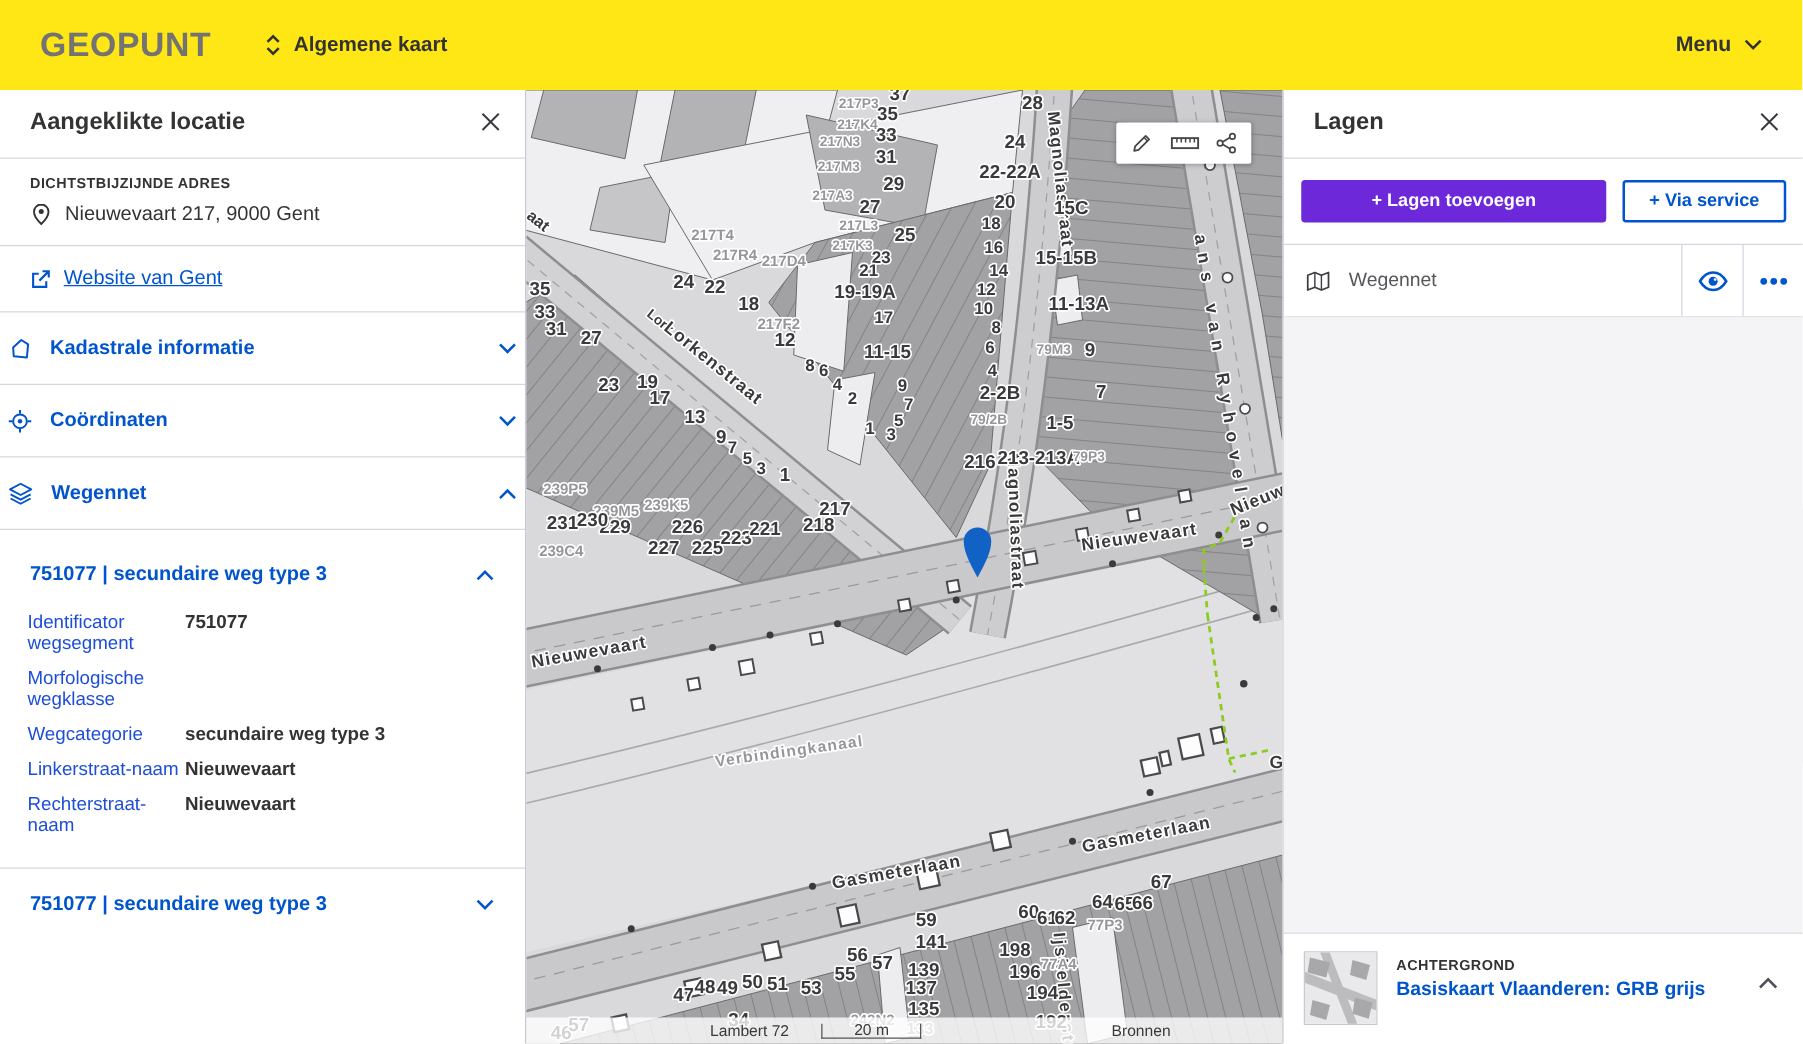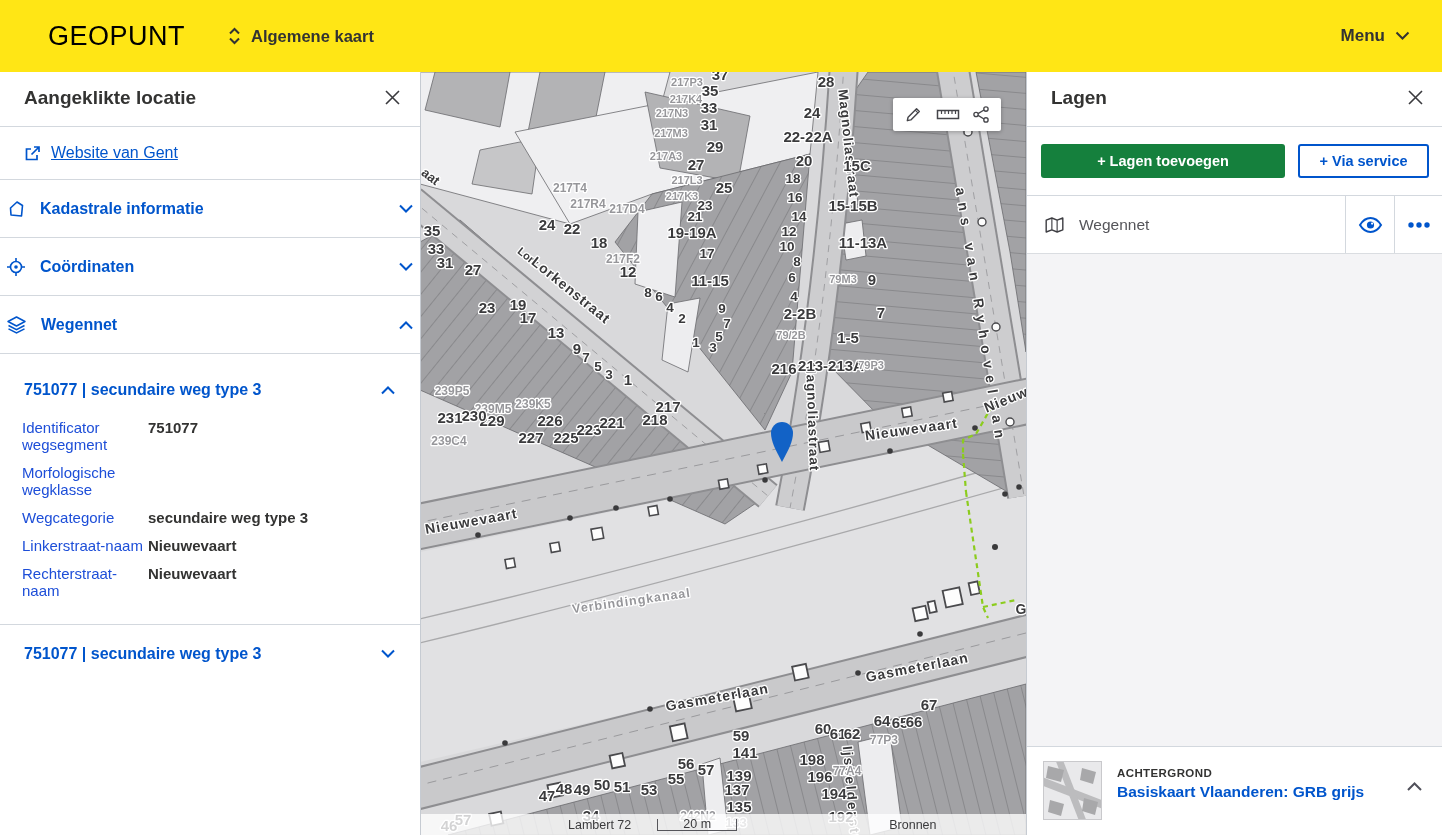--- a/index.html
+++ b/index.html
@@ -1,21 +1,21 @@
 <!DOCTYPE html>
 <html><head>
 <meta charset="utf-8">
 <style>
   html,body{margin:0;padding:0;}
   body{width:1442px;height:835px;position:relative;overflow:hidden;
        font-family:"Liberation Sans",sans-serif;background:#fff;color:#333332;}
   
   .topbar{position:absolute;left:0;top:0;width:100%;height:72px;background:#ffe615;
           display:flex;align-items:center;z-index:30;}
-  .logo{font-size:27px;font-weight:normal;letter-spacing:.5px;color:#000000;margin-left:48px;cursor:pointer;}
+  .logo{font-size:27px;font-weight:bold;letter-spacing:.5px;color:#737373;margin-left:32px;cursor:pointer;}
   .switcher{display:flex;align-items:center;gap:9px;margin-left:42px;font-size:16.5px;font-weight:600;cursor:pointer;}
   .menu{margin-left:auto;margin-right:32px;display:flex;align-items:center;gap:10px;font-size:17px;font-weight:600;cursor:pointer;}
   
   .panel{position:absolute;top:69px;bottom:0;background:#fff;z-index:20;display:flex;flex-direction:column;}
   .panel-hd{position:relative;height:57px;border-bottom:1px solid #d3d8de;display:flex;align-items:center;
             padding:0 24px;flex:none;}
   .panel-hd h1{font-size:19px;margin:0;font-weight:bold;color:#333332;}
   .close-btn{position:absolute;right:14px;top:14px;width:28px;height:28px;border:none;background:none;
              cursor:pointer;display:flex;align-items:center;justify-content:center;padding:0;}
   
@@ -52,21 +52,21 @@
             font-size:12.5px;line-height:11px;}
   .sb-src{margin-left:152px;cursor:pointer;}
   
   .map text{font-family:"Liberation Sans",sans-serif;font-weight:bold;paint-order:stroke;
             stroke:#ffffff;stroke-width:2.6px;stroke-linejoin:round;text-anchor:middle;}
   .ml-dark{fill:#3a3a3c;}
   .ml-gray{fill:#96969a;}
   
   .right{left:1026px;width:416px;border-left:1px solid #c6cbd2;}
   .btn-row{padding:17px 14px 17px 14px;display:flex;gap:13px;border-bottom:1px solid #d3d8de;flex:none;}
-  .btn-primary{flex:1;height:34px;background:#15803d;color:#fff;font-size:14.5px;font-weight:bold;
+  .btn-primary{flex:1;height:34px;background:#6d28d9;color:#fff;font-size:14.5px;font-weight:bold;
                border:none;border-radius:3px;cursor:pointer;font-family:inherit;}
   .btn-outline{width:131px;height:34px;background:#fff;color:#0055cc;font-size:14.5px;font-weight:bold;
                border:2px solid #0055cc;border-radius:3px;cursor:pointer;font-family:inherit;}
   .layer-row{height:57px;display:flex;align-items:center;border-bottom:1px solid #dadde1;flex:none;cursor:pointer;}
   .layer-row .licon{margin-left:17px;display:flex;}
   .layer-row .lname{margin-left:14px;font-size:15.5px;color:#55555a;}
   .lr-ctrl{margin-left:auto;display:flex;height:100%;}
   .lr-btn{width:49px;height:100%;border:none;background:none;border-left:1px solid #d3d8de;cursor:pointer;
           display:flex;align-items:center;justify-content:center;padding:0;}
   .rp-body{flex:1;background:#f4f4f6;}
@@ -100,20 +100,30 @@
 <div class="panel left">
   <div class="panel-hd">
     <h1>Aangeklikte locatie</h1>
     <button class="close-btn">
       <svg width="17" height="17" viewBox="0 0 17 17">
         <path d="M2,2 L15,15 M15,2 L2,15" stroke="#3a3a3e" stroke-width="1.6"></path>
       </svg>
     </button>
   </div>
 
+  <div class="addr-block">
+    <div class="addr-label">DICHTSTBIJZIJNDE ADRES</div>
+    <div class="addr-line">
+      <svg width="18" height="19" viewBox="0 0 18 19">
+        <path d="M9,1.6 C5.8,1.6 3.2,4.2 3.2,7.4 c0,4.3 5.8,9.8 5.8,9.8 s5.8,-5.5 5.8,-9.8 C14.8,4.2 12.2,1.6 9,1.6 Z" fill="none" stroke="#333332" stroke-width="1.5"></path>
+        <circle cx="9" cy="7.2" r="2" fill="#333332"></circle>
+      </svg>
+      <span>Nieuwevaart 217, 9000 Gent</span>
+    </div>
+  </div>
 
   <div class="link-row">
     <svg width="17" height="17" viewBox="0 0 17 17">
       <path d="M7,4 H2.5 V14.5 H13 V10" fill="none" stroke="#0055cc" stroke-width="1.7"></path>
       <path d="M7.5,9.5 L14.5,2.5 M10,2 H15 V7" fill="none" stroke="#0055cc" stroke-width="1.7"></path>
     </svg>
     <a href="#">Website van Gent</a>
   </div>
 
   <div class="sec-row">

